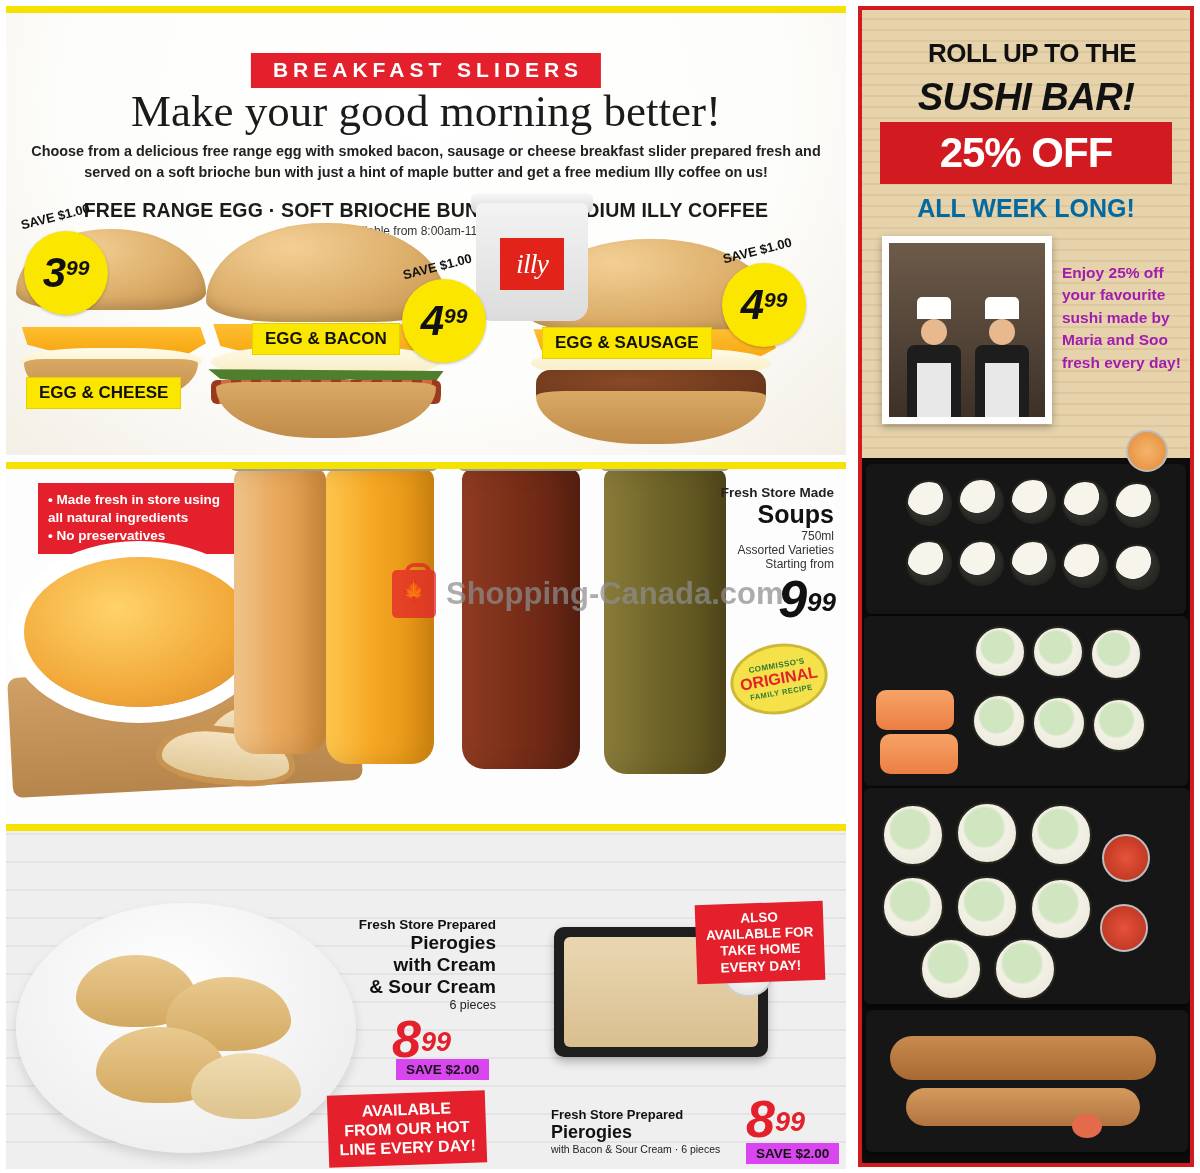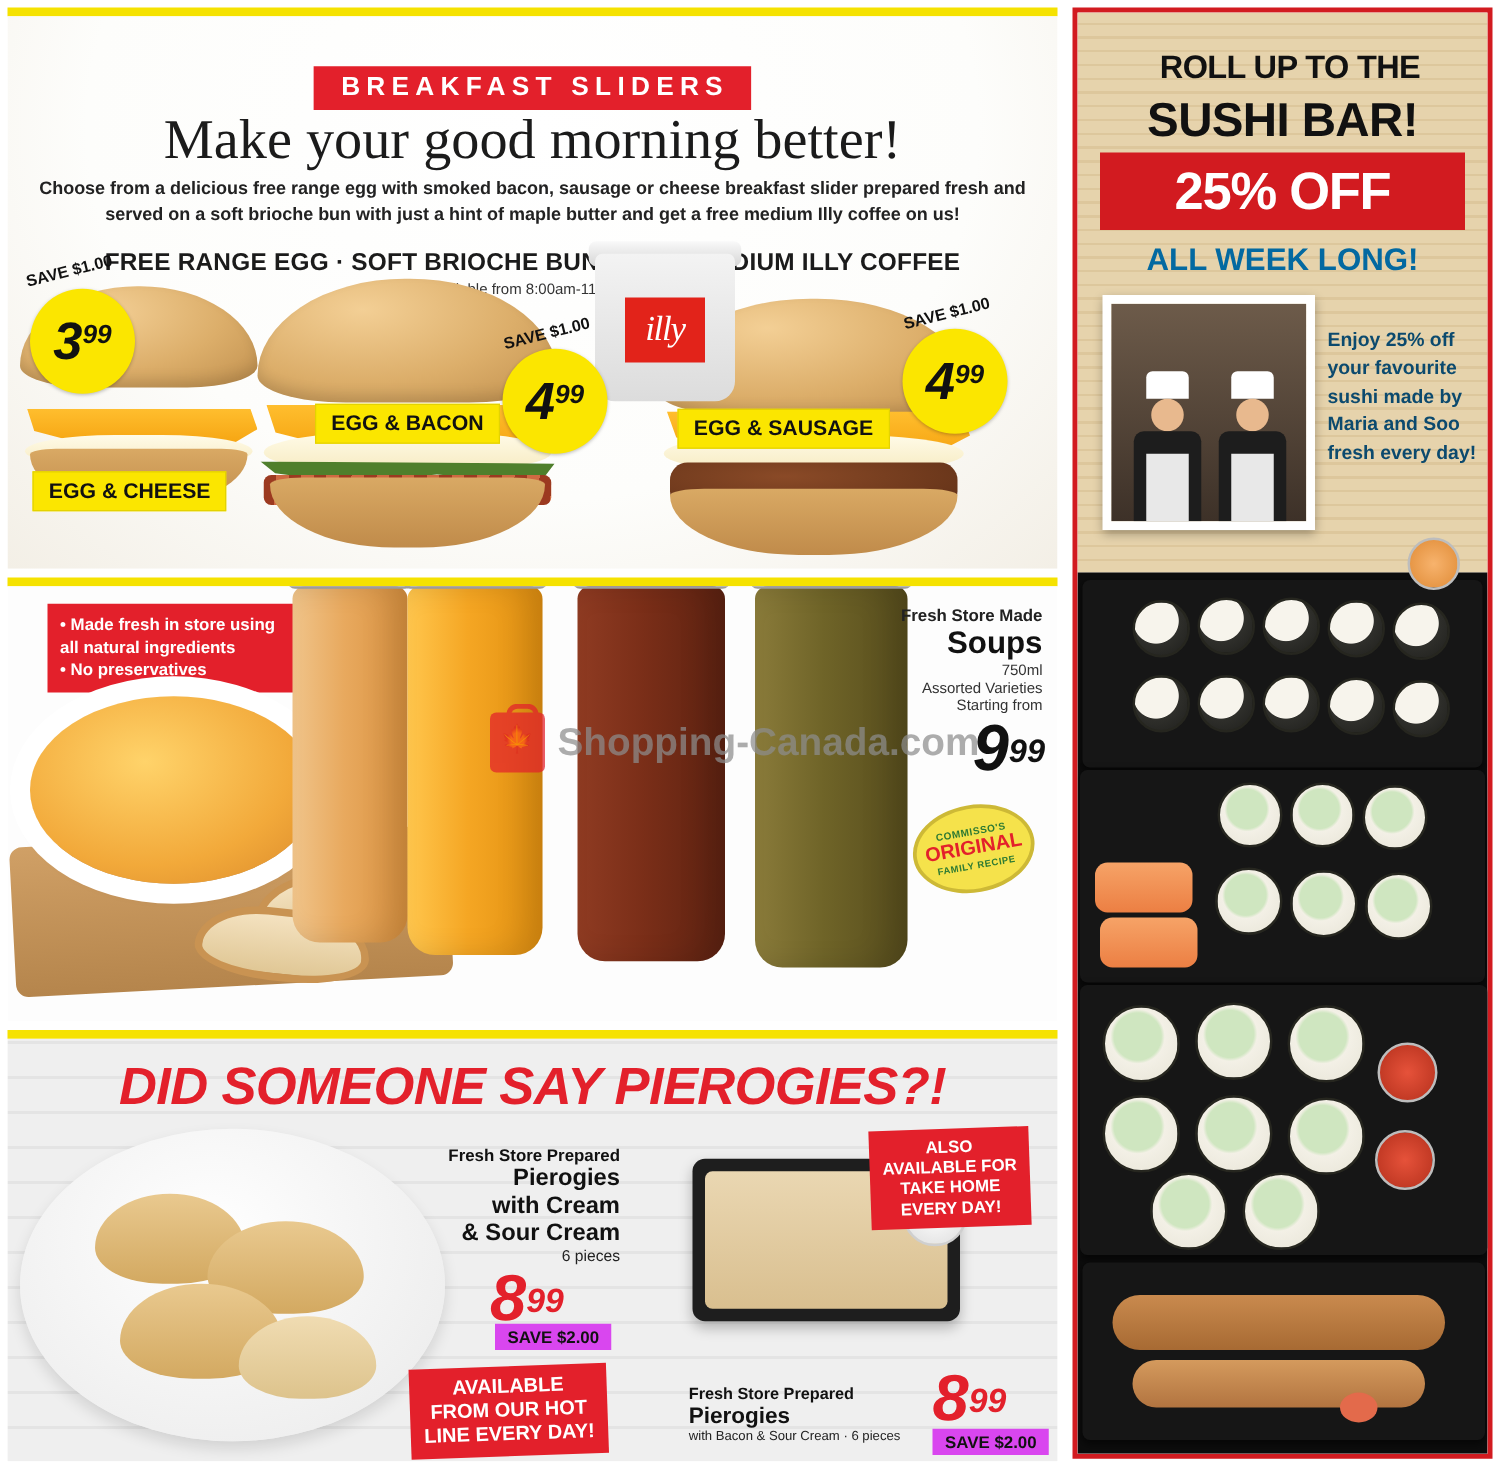--- a/index.html
+++ b/index.html
@@ -282,21 +282,21 @@
     position: absolute; left: 0; top: 0; width: 100%; height: 448px;
     background:
       repeating-linear-gradient(0deg, #e6d3ac 0 9px, #ddc79c 9px 11px);
   }
   .sushi-h1 {
     position: absolute; left: 0; right: 0; top: 28px; text-align: center;
     font-size: 26px; font-weight: bold; color: #111; letter-spacing: -.5px; margin-left: 12px;
   }
   .sushi-h2 {
     position: absolute; left: 0; right: 0; top: 66px; text-align: center;
-    font-size: 38px; font-weight: bold; color: #111; letter-spacing: -.5px;
+    font-size: 38px; font-weight: bold; color: #111; letter-spacing: -.5px; font-style: italic;
   }
   .offbanner {
     position: absolute; left: 18px; right: 18px; top: 112px; height: 62px;
     background: #d21b20; display: flex; align-items: center; justify-content: center;
   }
   .offbanner span { color: #fff; font-size: 42px; font-weight: bold; letter-spacing: -1px; }
   .allweek {
     position: absolute; left: 0; right: 0; top: 184px; text-align: center;
     font-size: 25px; font-weight: bold; color: #0369a1;
   }
@@ -309,21 +309,21 @@
   .chef {
     position: absolute; bottom: 0; width: 54px;
     display: flex; flex-direction: column; align-items: center;
   }
   .chef .hat { width: 34px; height: 22px; background: #fff; border-radius: 5px 5px 0 0; }
   .chef .face { width: 26px; height: 26px; border-radius: 50%; background: #e8b98e; }
   .chef .body { width: 54px; height: 72px; background: #1d1d1d; border-radius: 8px 8px 0 0; }
   .chef .apron { position: absolute; bottom: 0; width: 34px; height: 54px; background: #e8e8e8; }
   .sushi-blurb {
     position: absolute; left: 200px; top: 252px; width: 126px;
-    font-size: 15.5px; color: #0c4a6e; line-height: 1.45; font-weight: 600;
+    font-size: 15.5px; color: #a21caf; line-height: 1.45; font-weight: 600;
   }
   .sushi-photos {
     position: absolute; left: 0; top: 448px; width: 100%; bottom: 0;
     background: #0d0d0d;
   }
   .plat {
     position: absolute; background: #161616; border-radius: 6px;
     box-shadow: 0 3px 8px rgba(0,0,0,.6);
   }
   .roll {
@@ -452,21 +452,20 @@
       <div class="original-seal">
         <div class="a">COMMISSO'S</div>
         <div class="b">ORIGINAL</div>
         <div class="c">FAMILY RECIPE</div>
       </div>
     </section>
 
     <section class="pierogi-panel">
       <div class="brickbg"></div>
 
-      <div class="pierogi-title">DID SOMEONE SAY PIEROGIES?!</div>
 
       <div class="plate">
         <div class="pierogi" style="left:60px; top:52px; width:120px; height:72px;"></div>
         <div class="pierogi" style="left:150px; top:74px; width:125px; height:74px;"></div>
         <div class="pierogi" style="left:80px; top:124px; width:130px; height:76px;"></div>
         <div class="pierogi" style="left:175px; top:150px; width:110px; height:66px; background:linear-gradient(#f0dcb2,#ddc38c);"></div>
       </div>
 
       <div class="pierogi-copy">
         <div class="l1">Fresh Store Prepared</div>

